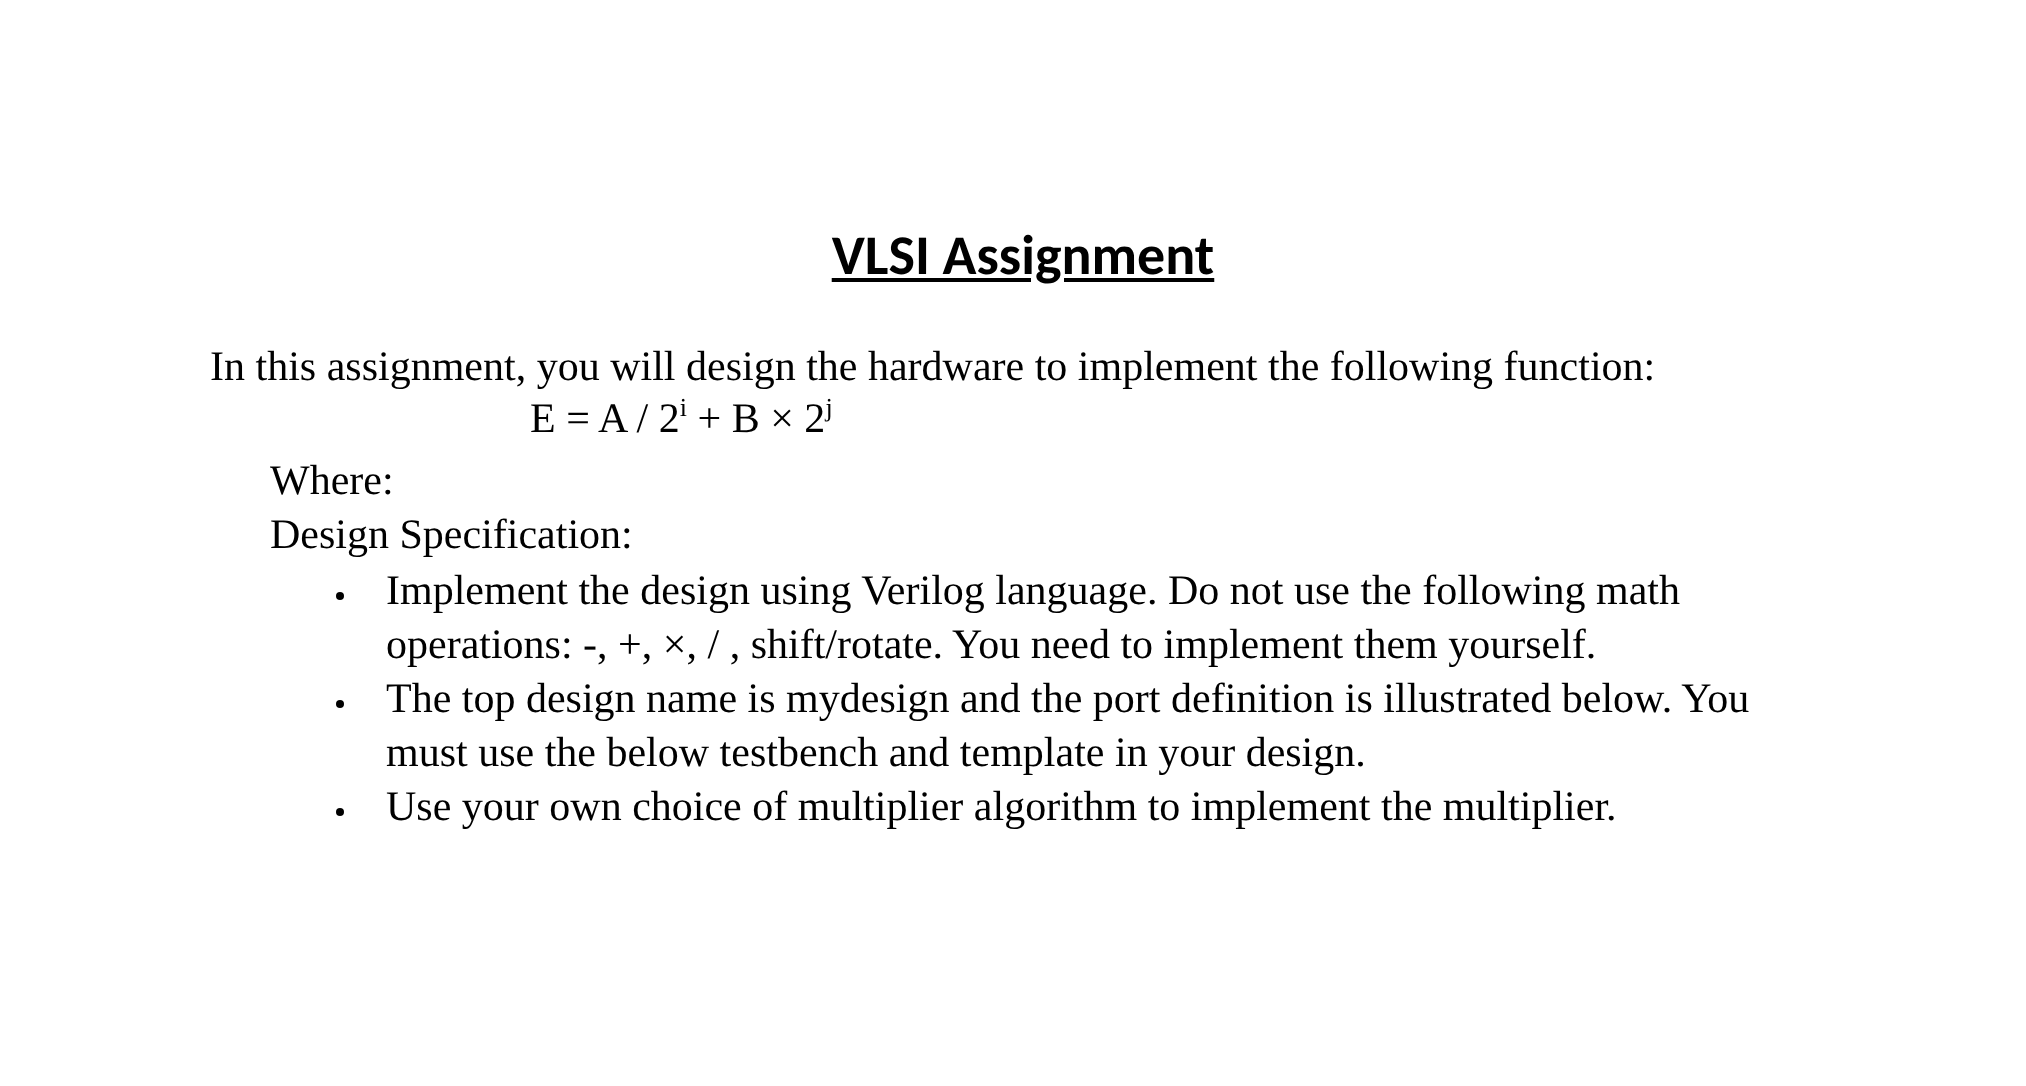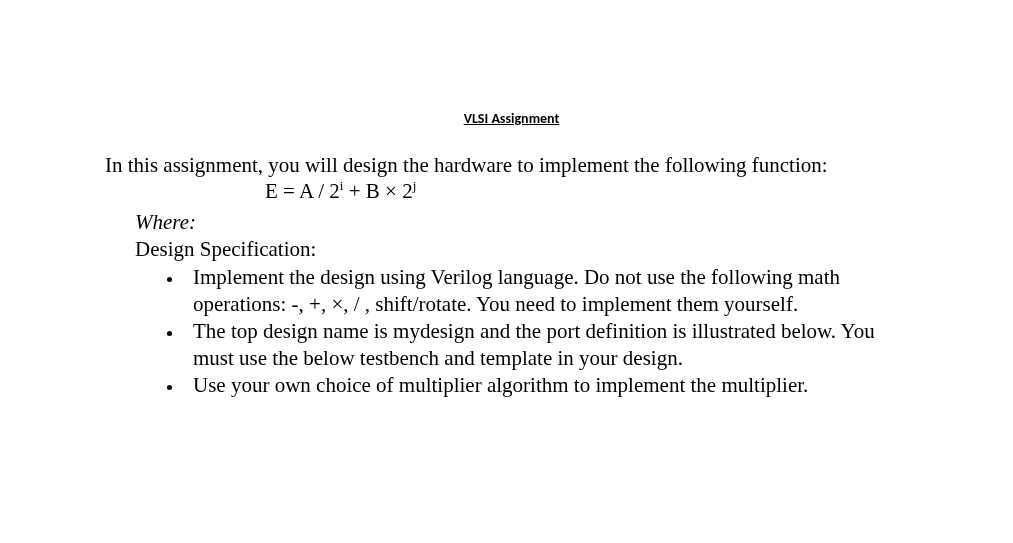--- a/index.html
+++ b/index.html
@@ -13,21 +13,21 @@
   }
   .page {
     box-sizing: border-box;
     width: 1013px;
     padding: 110px 95px 0 105px;
   }
   .title {
     text-align: center;
     font-family: Calibri, Arial, sans-serif;
     font-weight: 700;
-    font-size: 14px;
+    font-size: 28px;
     text-decoration: underline;
     margin-bottom: 26px;
   }
   .intro {
     font-size: 21px;
   }
   .equations {
     font-size: 21px;
     margin-left: 160px;
     line-height: 1.25;
@@ -36,21 +36,20 @@
   .eq-line { white-space: nowrap; }
   .sup {
     font-size: 13px;
     vertical-align: super;
     line-height: 0;
   }
   .where {
     font-size: 21px;
     margin-left: 30px;
     margin-bottom: 2px;
-    font-style: italic;
   }
   ul.bullets {
     margin: 0 0 18px 0;
     padding-left: 78px;
     font-size: 21px;
     line-height: 1.28;
   }
   ul.bullets li {
     padding-left: 10px;
   }

